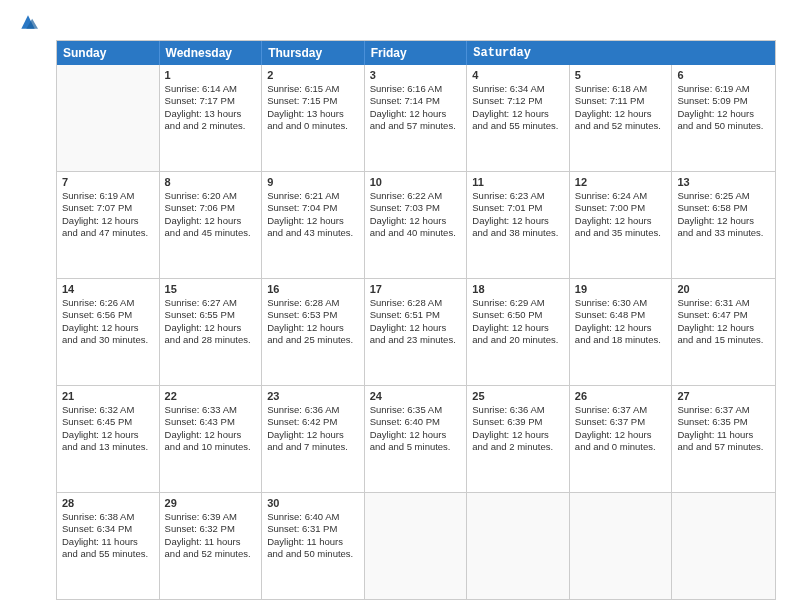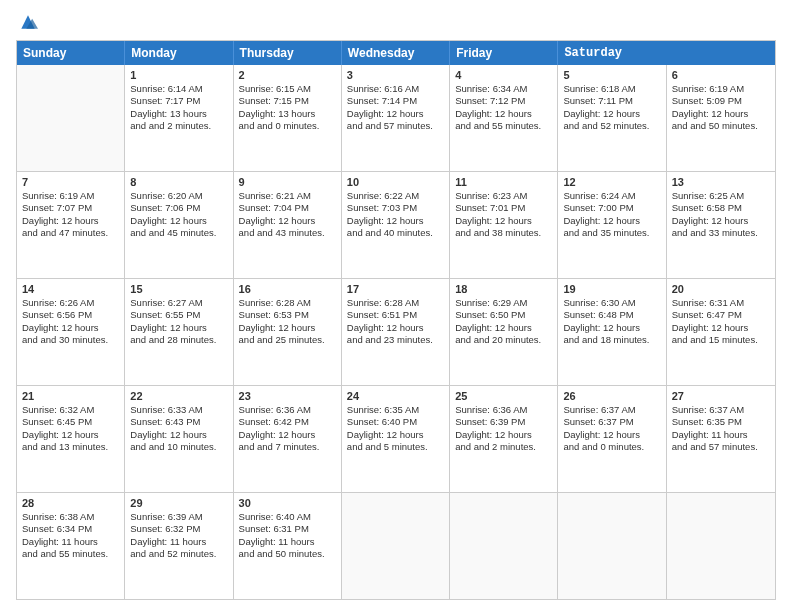--- a/index.html
+++ b/index.html
@@ -44,20 +44,21 @@
     }
     .subtitle {
       font-size: 14px;
       color: #555;
     }
     .calendar {
       flex: 1;
       display: flex;
       flex-direction: column;
       border: 1px solid #ccc;
+      margin-left: 40px;
     }
     .calendar-header {
       display: grid;
       grid-template-columns: repeat(7, 1fr);
       background: #2a78c5;
     }
     .cal-header-cell {
       color: #fff;
       font-size: 12px;
       font-weight: bold;
@@ -120,23 +121,22 @@
     </div>
     <div class="title-block">
       <div class="month-title"></div>
       <div class="subtitle"></div>
     </div>
   </div>
 
   <div class="calendar">
     <div class="calendar-header">
     <div class="cal-header-cell">Sunday</div>
-        <div class="cal-header-cell">Monday</div>
+        <div class="cal-header-cell">Wednesday</div>
         <div class="cal-header-cell">Thursday</div>
-        <div class="cal-header-cell">Wednesday</div>
         <div class="cal-header-cell">Friday</div>
         <div class="cal-header-cell">Saturday</div>
       </div>
     <div class="calendar-body">
     <div class="cal-row">
           <div class="cal-cell empty"></div>
           <div class="cal-cell">
             <span class="day-num">1</span>
             <span class="cell-line">Sunrise: 6:14 AM</span>
             <span class="cell-line">Sunset: 7:17 PM</span>

